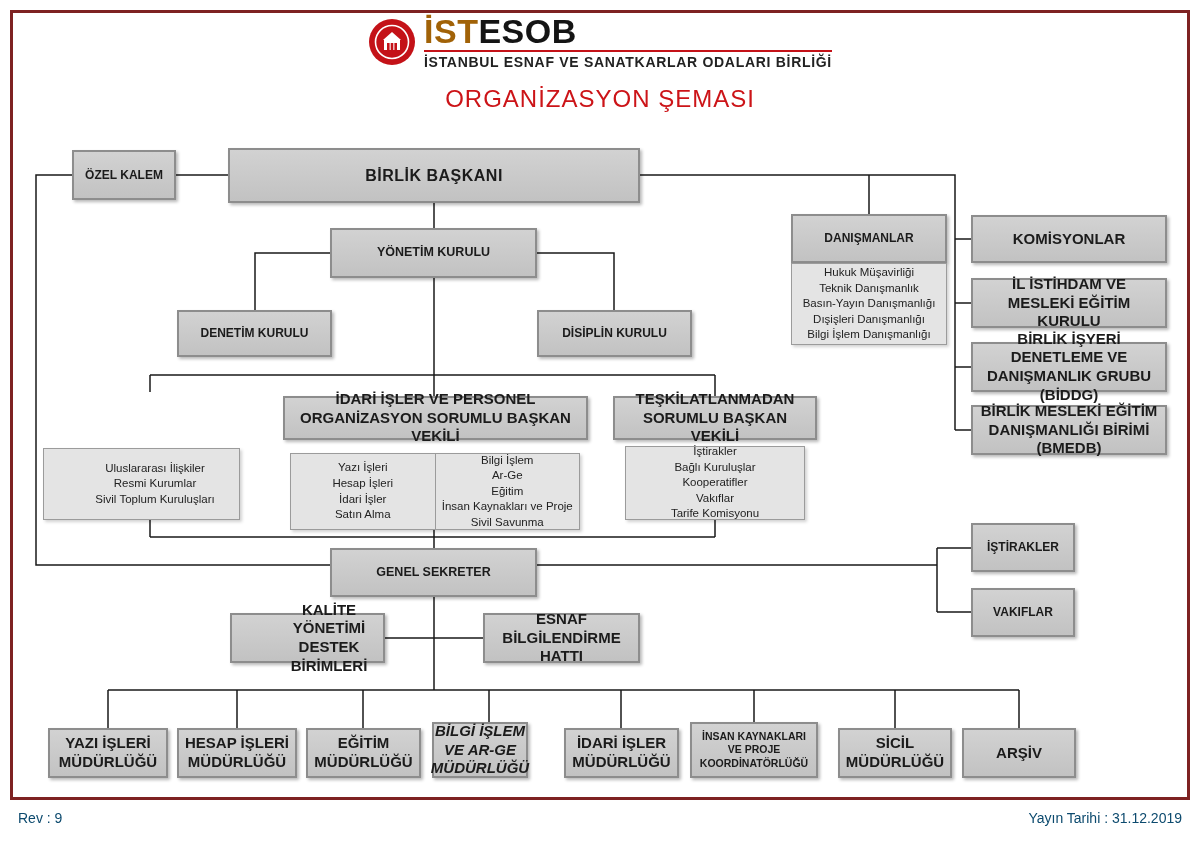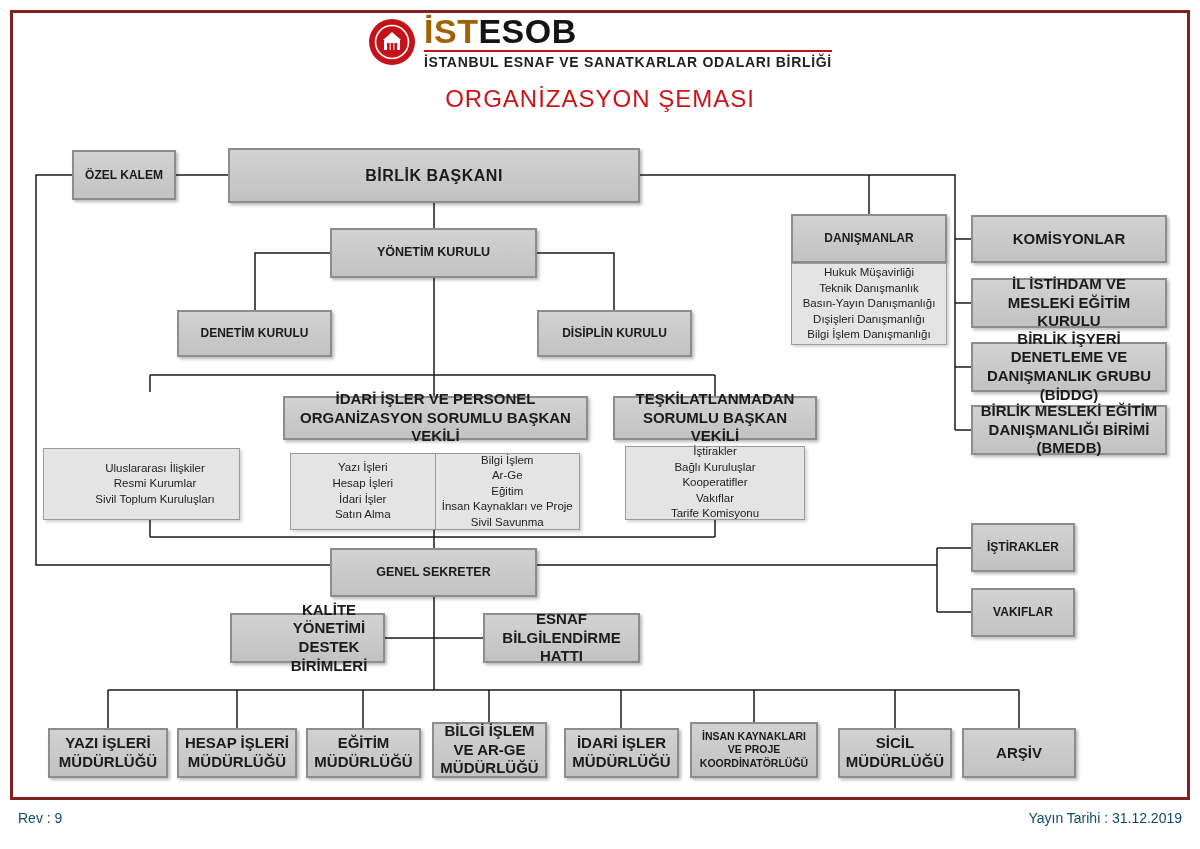--- a/index.html
+++ b/index.html
@@ -133,21 +133,21 @@
 
   <div class="box" style="left:971px;top:523px;width:104px;height:49px;">İŞTİRAKLER</div>
   <div class="box mid" style="left:330px;top:548px;width:207px;height:49px;">GENEL SEKRETER</div>
   <div class="box" style="left:971px;top:588px;width:104px;height:49px;">VAKIFLAR</div>
   <div class="box sm" style="left:230px;top:613px;width:155px;height:50px;padding-left:48px;">KALİTE YÖNETİMİ DESTEK BİRİMLERİ</div>
   <div class="box sm" style="left:483px;top:613px;width:157px;height:50px;">ESNAF BİLGİLENDİRME HATTI</div>
 
   <div class="box sm" style="left:48px;top:728px;width:120px;height:50px;">YAZI İŞLERİ MÜDÜRLÜĞÜ</div>
   <div class="box sm" style="left:177px;top:728px;width:120px;height:50px;">HESAP İŞLERİ MÜDÜRLÜĞÜ</div>
   <div class="box sm" style="left:306px;top:728px;width:115px;height:50px;">EĞİTİM MÜDÜRLÜĞÜ</div>
-  <div class="box sm" style="left:432px;top:722px;width:115px;height:56px;">BİLGİ İŞLEM VE AR-GE MÜDÜRLÜĞÜ</div>
+  <div class="box sm" style="left:432px;top:722px;width:96px;height:56px;font-style:italic;">BİLGİ İŞLEM VE AR-GE MÜDÜRLÜĞÜ</div>
   <div class="box sm" style="left:564px;top:728px;width:115px;height:50px;">İDARİ İŞLER MÜDÜRLÜĞÜ</div>
   <div class="box xs" style="left:690px;top:722px;width:128px;height:56px;">İNSAN KAYNAKLARI VE PROJE KOORDİNATÖRLÜĞÜ</div>
   <div class="box sm" style="left:838px;top:728px;width:114px;height:50px;">SİCİL MÜDÜRLÜĞÜ</div>
   <div class="box sm" style="left:962px;top:728px;width:114px;height:50px;">ARŞİV</div>
 
   <div class="footer left">Rev : 9</div>
   <div class="footer right">Yayın Tarihi : 31.12.2019</div>
 
 </div>
 

